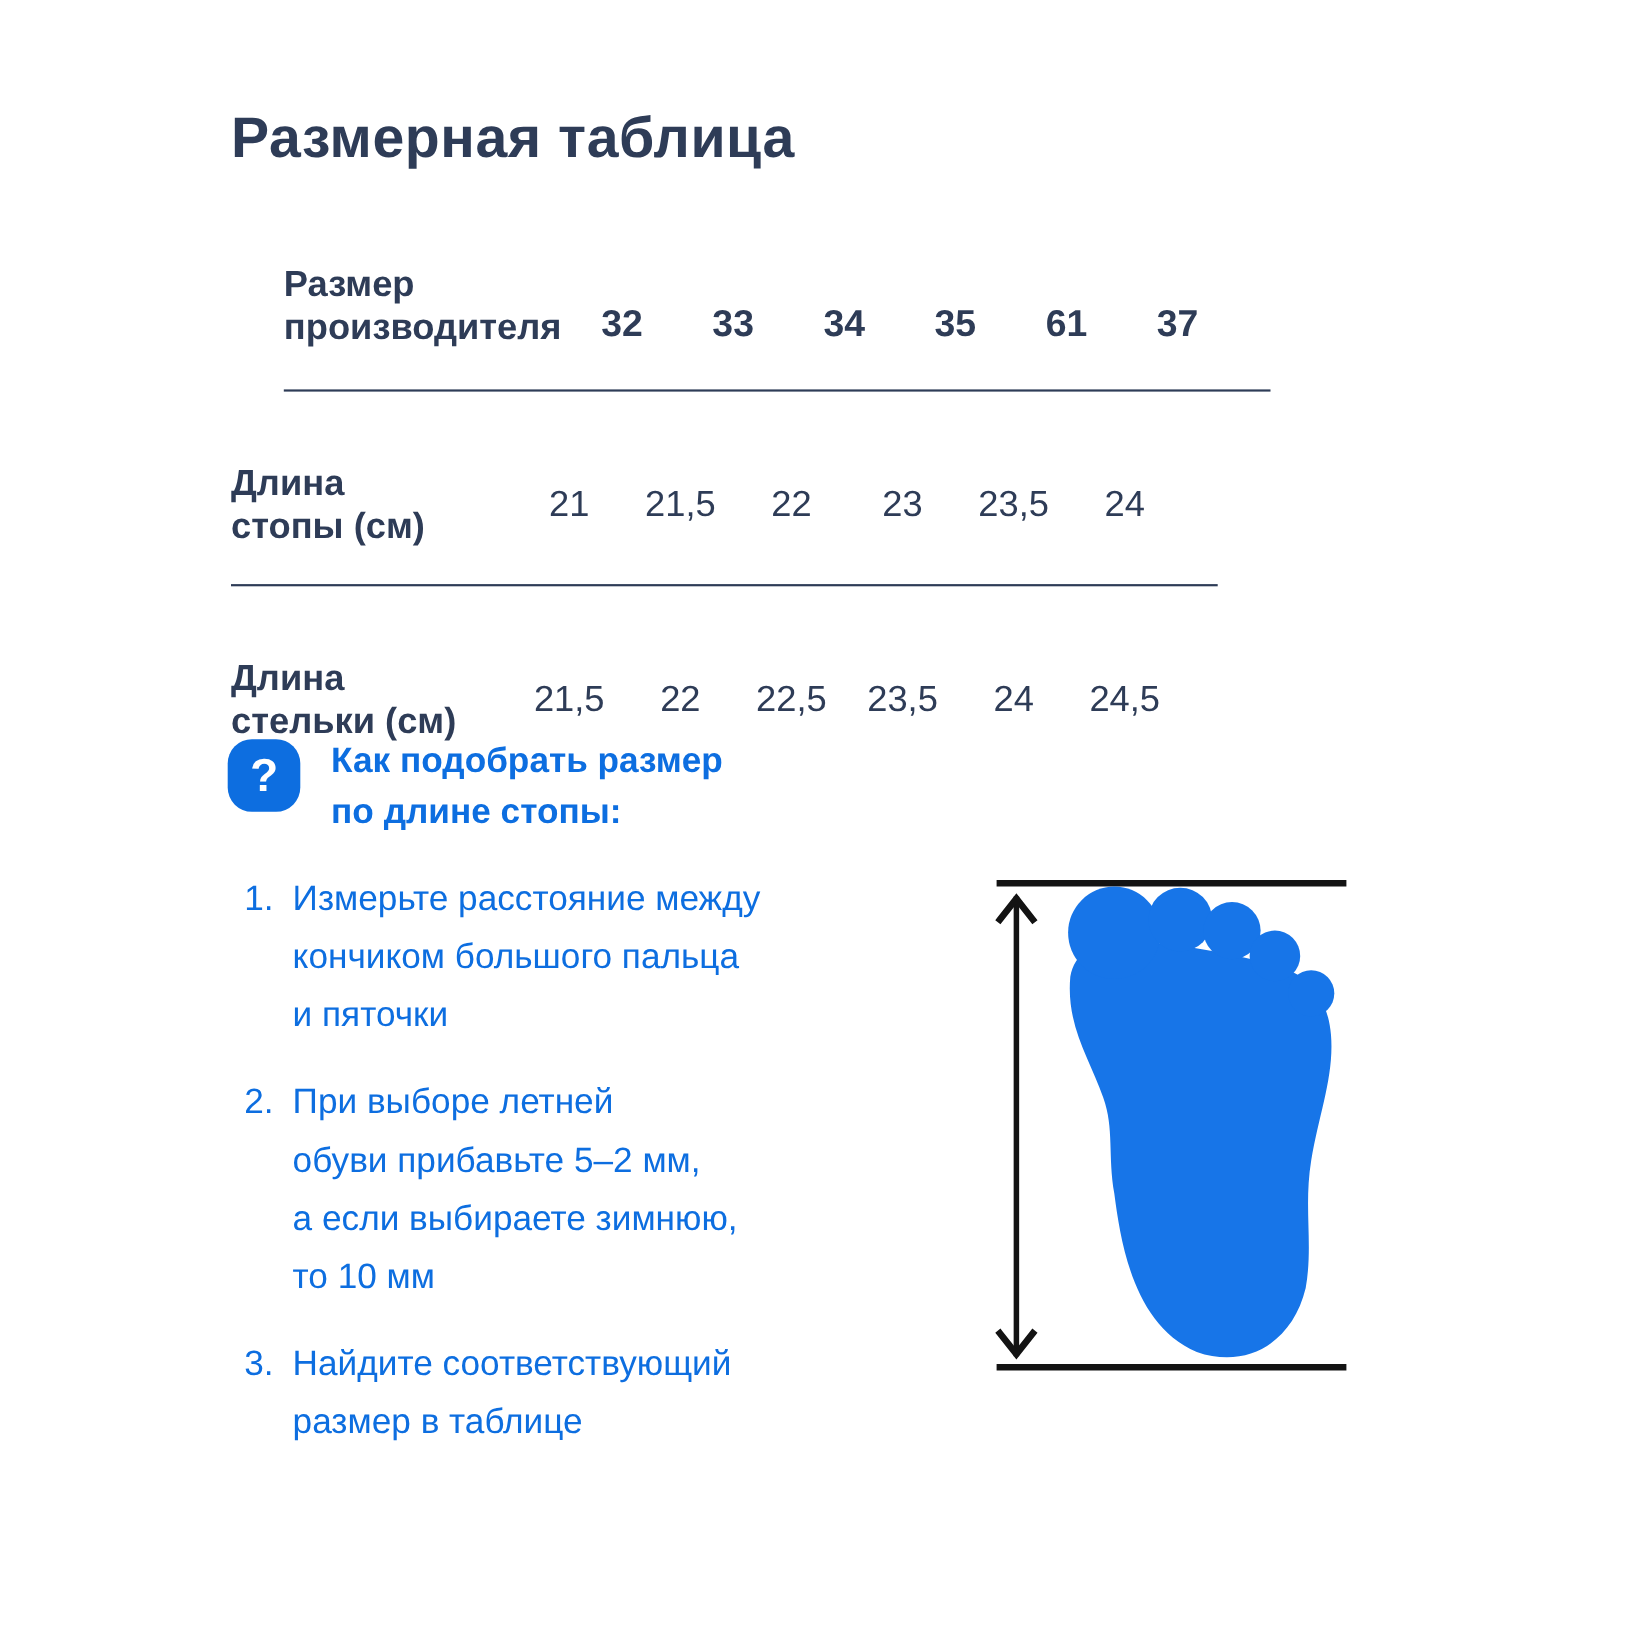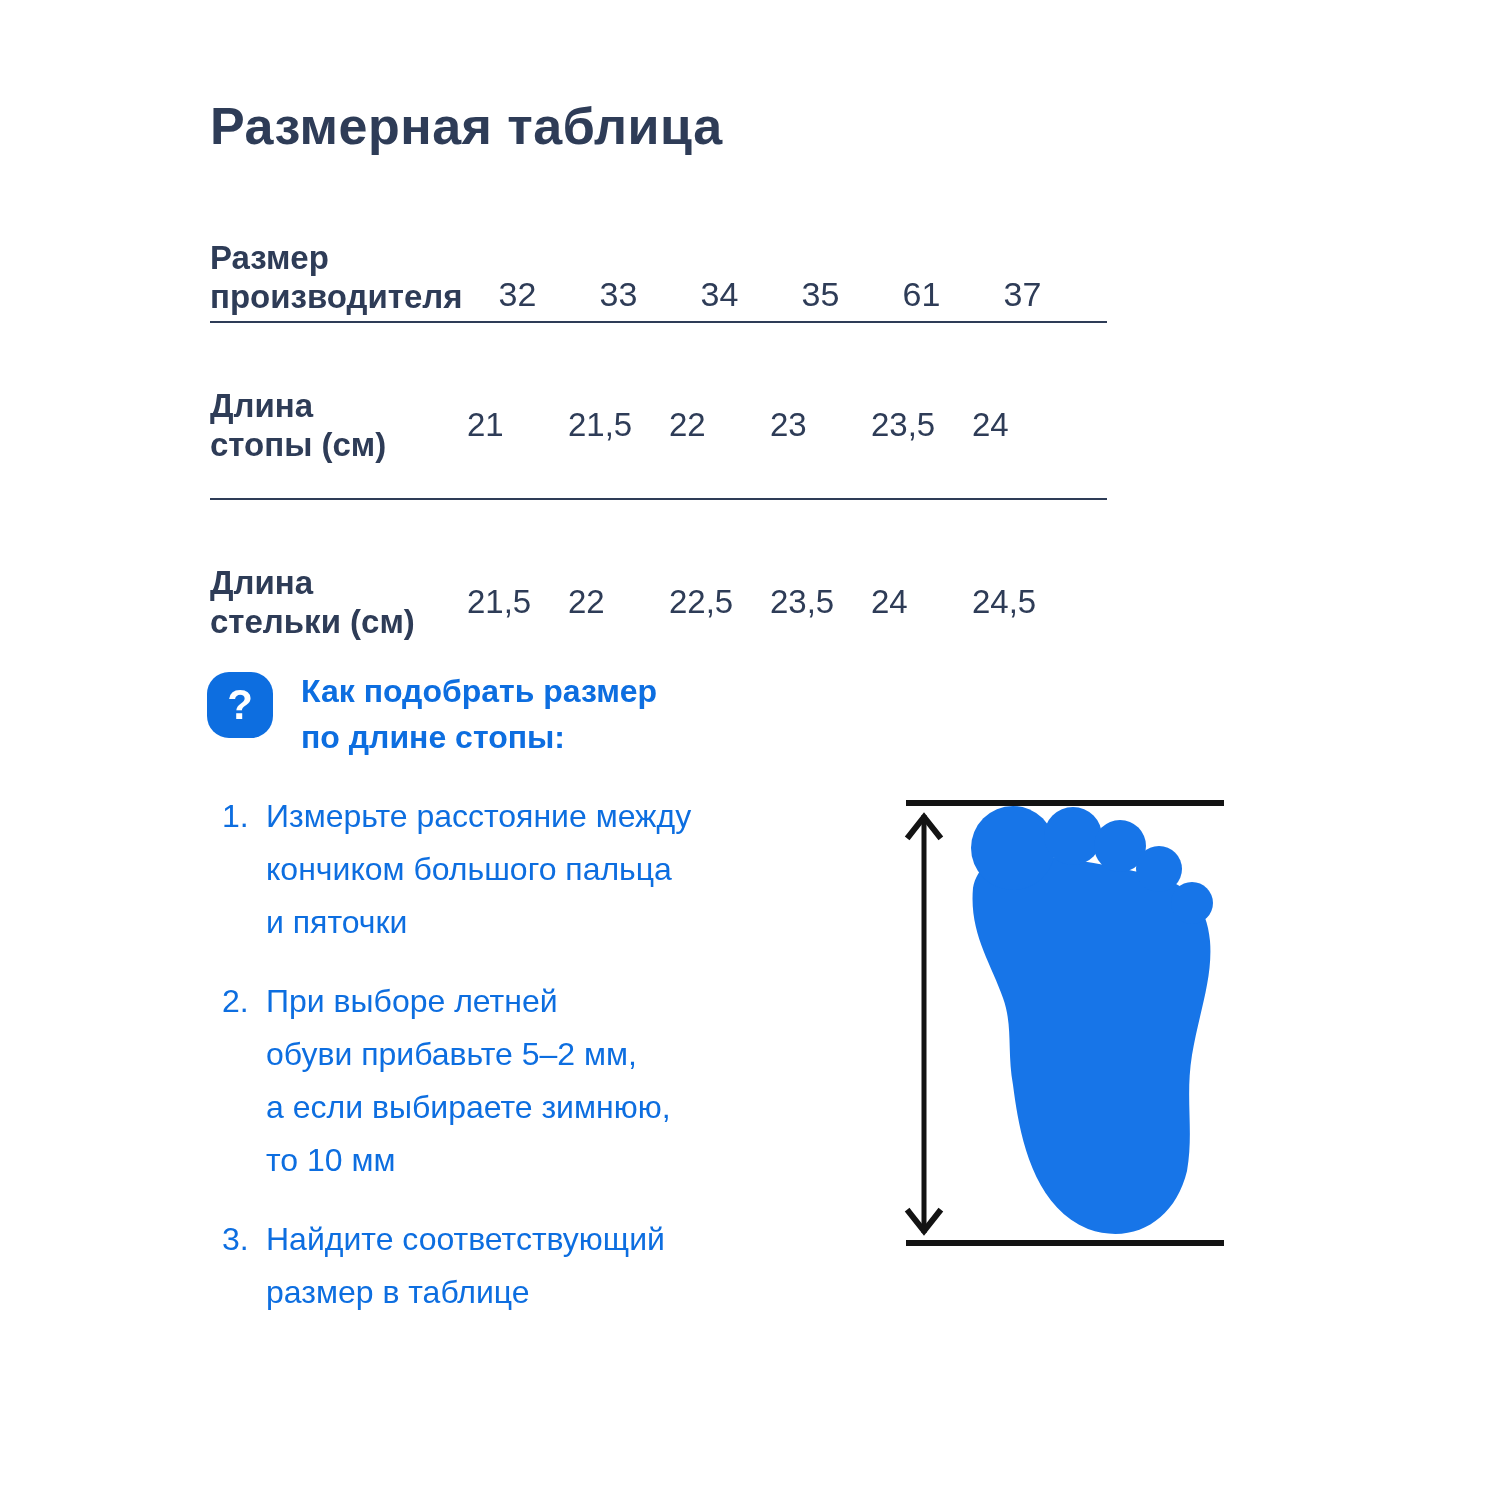--- a/index.html
+++ b/index.html
@@ -16,26 +16,26 @@
 
   
   .page-title{
     position:absolute;left:210px;top:96px;
     font-size:52px;font-weight:700;letter-spacing:.5px;color:var(--navy);
   }
 
   
   .size-table{position:absolute;left:210px;top:238px;width:897px;}
   .t-row{display:flex;width:100%;}
-  .t-row.header{align-items:flex-end;padding-bottom:5px;border-bottom:2px solid var(--navy);}
+  .t-row.header{align-items:flex-end;padding-bottom:38px;border-bottom:2px solid var(--navy);margin-left:48px;}
   .t-row.data{align-items:center;padding:27px 0 34px;margin-top:36px;}
   .t-row.data.bordered{border-bottom:2px solid var(--navy);}
   .c-label{width:257px;font-size:33px;font-weight:600;line-height:39px;white-space:pre-line;}
-  .c-size{width:101px;text-align:center;font-size:34px;font-weight:400;padding-bottom:2px;}
-  .c-val{width:101px;font-size:33px;font-weight:400;}
+  .c-size{width:101px;text-align:center;font-size:34px;font-weight:700;padding-bottom:2px;}
+  .c-val{width:101px;text-align:center;font-size:33px;font-weight:400;}
 
   
   .howto-head{position:absolute;left:207px;top:668px;display:flex;align-items:flex-start;gap:28px;}
   .q-icon{
     width:66px;height:66px;border-radius:22px;background:var(--blue);
     display:flex;align-items:center;justify-content:center;flex:0 0 66px;margin-top:4px;
   }
   .q-icon span{color:#ffffff;font-size:42px;font-weight:700;line-height:1;}
   .howto-title{
     color:var(--blue);font-size:32px;font-weight:700;line-height:46px;white-space:pre-line;

